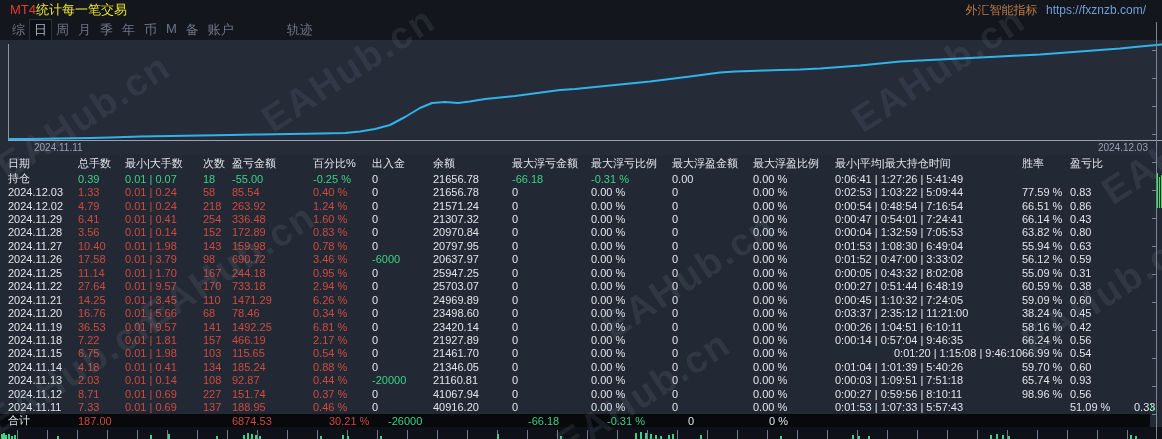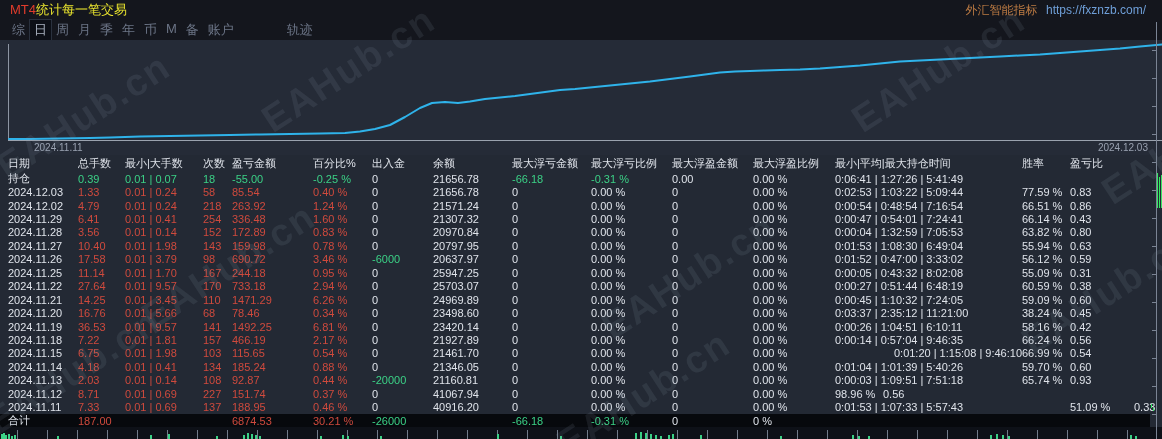--- a/index.html
+++ b/index.html
@@ -386,20 +386,21 @@
           <div class="tcell c-r" style="width: 78px;">0.01 | 0.69</div>
           <div class="tcell c-r" style="width: 29px;">227</div>
           <div class="tcell c-r" style="width: 81px;">151.74</div>
           <div class="tcell c-r" style="width: 59px;">0.37 %</div>
           <div class="tcell c-w" style="width: 61px;">0</div>
           <div class="tcell c-w" style="width: 79px;">41067.94</div>
           <div class="tcell c-w" style="width: 79px;">0</div>
           <div class="tcell c-w" style="width: 81px;">0.00 %</div>
           <div class="tcell c-w" style="width: 81px;">0</div>
           <div class="tcell c-w" style="width: 82px;">0.00 %</div>
+          <div class="tcell c-w" style="width: 187px;">0:00:27 | 0:59:56 | 8:10:11</div>
           <div class="tcell c-w" style="width: 48px;">98.96 %</div>
           <div class="tcell c-w" style="width: 65px;">0.56</div>
         </div>
         <div class="trow">
           <div class="tcell c-w" style="width: 70px;">2024.11.11</div>
           <div class="tcell c-r" style="width: 47px;">7.33</div>
           <div class="tcell c-r" style="width: 78px;">0.01 | 0.69</div>
           <div class="tcell c-r" style="width: 29px;">137</div>
           <div class="tcell c-r" style="width: 81px;">188.95</div>
           <div class="tcell c-r" style="width: 59px;">0.46 %</div>
@@ -412,21 +413,21 @@
           <div class="tcell c-w" style="width: 187px;">0:01:53 | 1:07:33 | 5:57:43</div>
           <div class="tcell c-w" style="width: 64px; padding-left: 48px;">51.09 %</div>
           <div class="tcell c-w" style="width: 65px;">0.33</div>
         </div>
         <div class="trow total">
           <div class="tcell c-w" style="width: 70px;">合计</div>
           <div class="tcell c-r" style="width: 47px;">187.00</div>
           <div class="tcell c-w" style="width: 78px;"></div>
           <div class="tcell c-w" style="width: 29px;"></div>
           <div class="tcell c-r" style="width: 81px;">6874.53</div>
-          <div class="tcell c-r" style="width: 59px;">30.21 %</div>
+          <div class="tcell c-r" style="width: 59px; margin-left: 16px;">30.21 %</div>
           <div class="tcell c-g" style="width: 61px;">-26000</div>
           <div class="tcell c-w" style="width: 79px;"></div>
           <div class="tcell c-g" style="width: 79px;">-66.18</div>
           <div class="tcell c-g" style="width: 81px;">-0.31 %</div>
           <div class="tcell c-w" style="width: 81px;">0</div>
           <div class="tcell c-w" style="width: 82px;">0 %</div>
           <div class="tcell c-w" style="width: 187px;"></div>
           <div class="tcell c-w" style="width: 48px;"></div>
           <div class="tcell c-w" style="width: 65px;"></div>
         </div>

